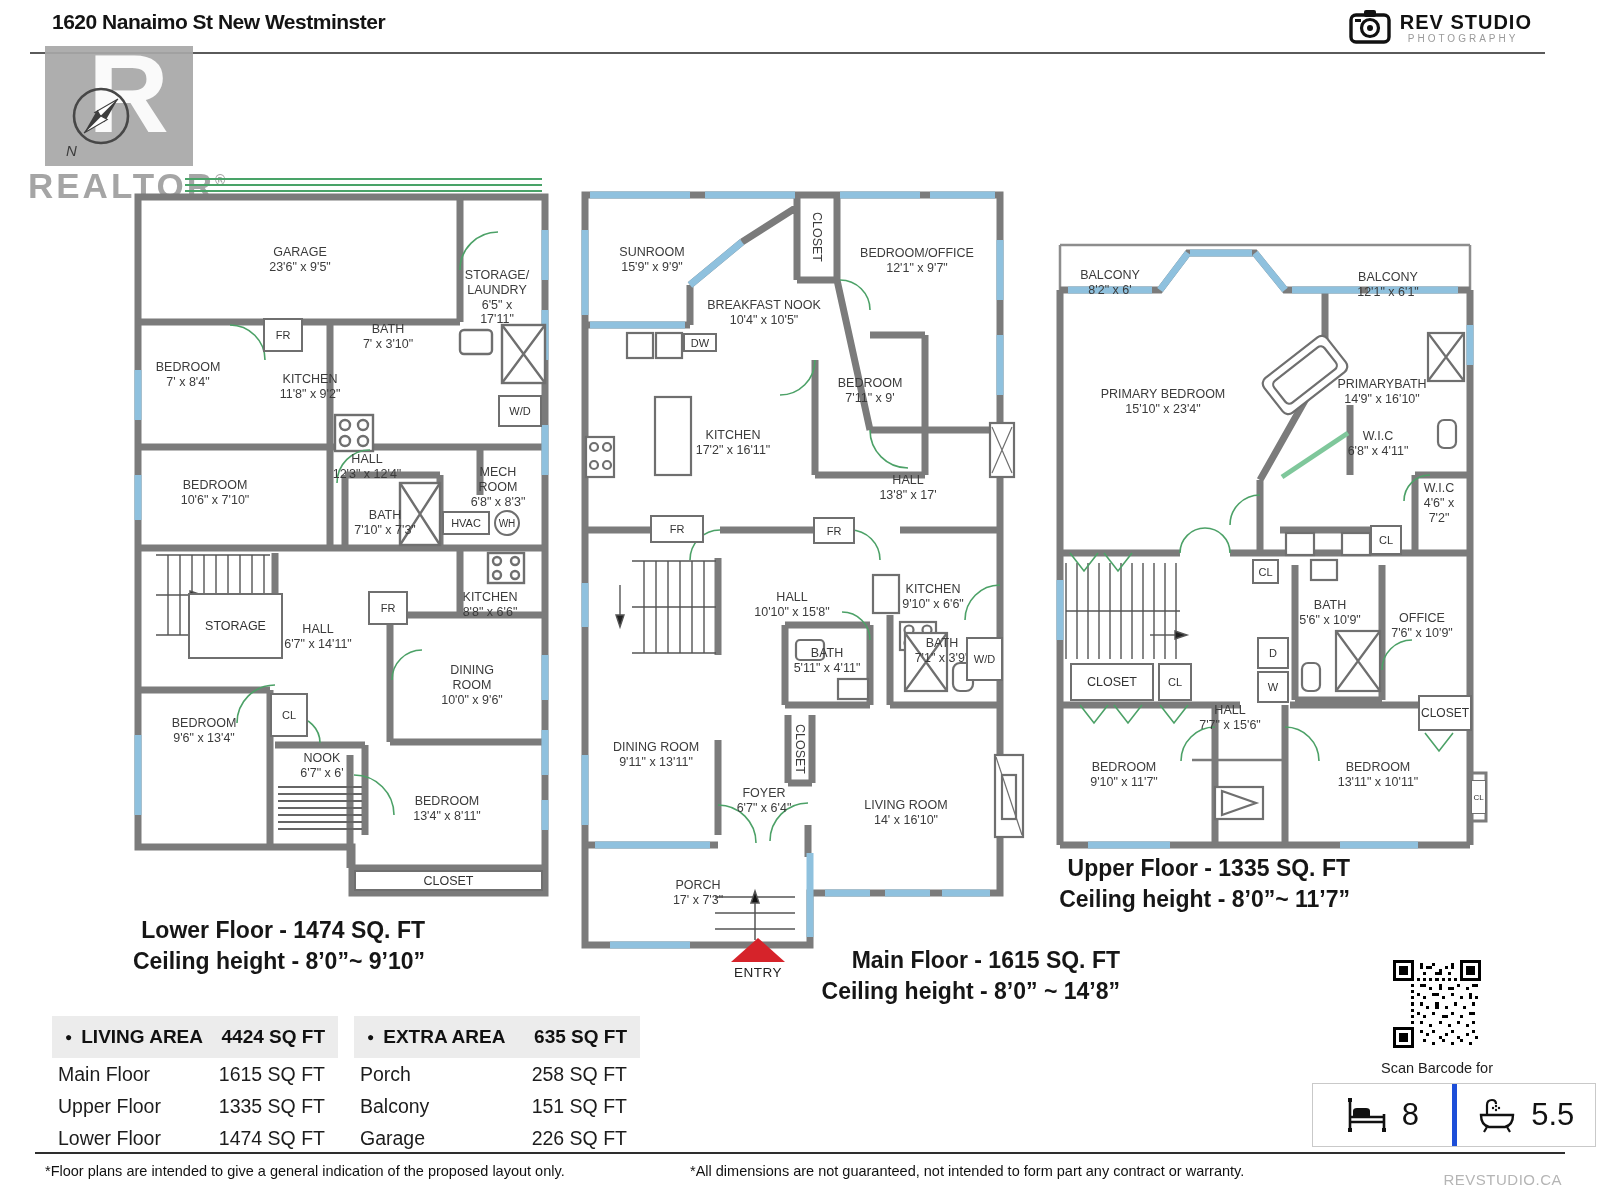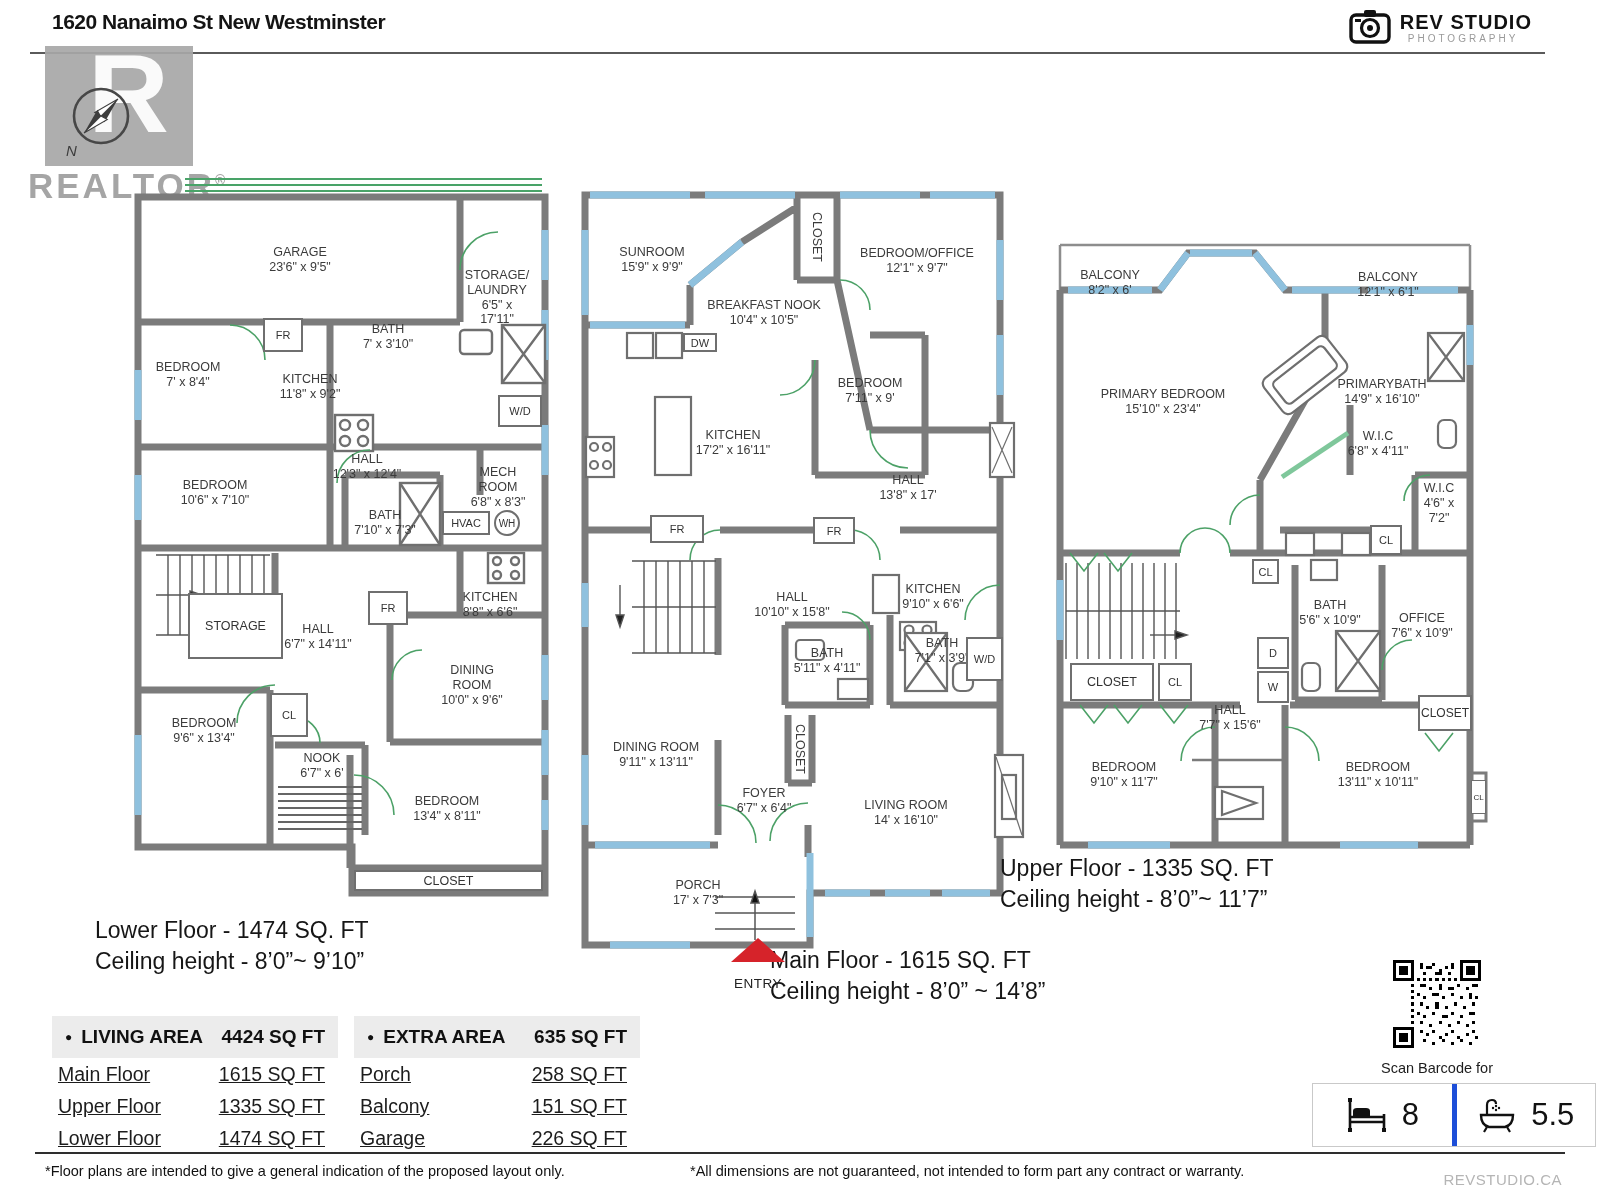--- a/index.html
+++ b/index.html
@@ -25,36 +25,36 @@
   .plan{position:absolute;}
   .plan svg{position:absolute;left:0;top:0;}
   .room{position:absolute;transform:translate(-50%,-50%);text-align:center;
         font-size:12.5px;line-height:1.18;color:#3b3b3b;white-space:pre-line;}
   .room .rd{display:block;}
   .fixbox{position:absolute;border:2px solid #6f6f6f;background:#fff;display:flex;
           align-items:center;justify-content:center;font-size:11px;color:#333;box-sizing:border-box;}
   .fixbox.round{border-radius:50%;font-size:10px;}
   .vert{writing-mode:vertical-rl;}
 
-  .caption{position:absolute;text-align:left;font-size:23px;font-weight:normal;color:#161616;line-height:1.35;}
+  .caption{position:absolute;text-align:right;font-size:23px;font-weight:bold;color:#161616;line-height:1.35;}
 
   
   .entry{left:727px;top:938px;width:62px;text-align:center;}
   .entry .tri{margin:0 auto;width:0;height:0;border-left:27px solid transparent;
               border-right:27px solid transparent;border-bottom:24px solid #d6232a;}
-  .entry .lbl{font-size:13.5px;color:#222;margin-top:14px;letter-spacing:0.5px;}
+  .entry .lbl{font-size:13.5px;color:#222;margin-top:3px;letter-spacing:0.5px;}
 
   
   .area-tables{left:52px;top:1016px;display:flex;gap:16px;}
   .atable{width:286px;}
   .atable .hd{display:flex;justify-content:space-between;align-items:center;background:#ececec;
               padding:10px 13px;font-weight:bold;font-size:19px;color:#111;}
   .atable .hd .lft{display:flex;align-items:center;gap:9px;}
   .atable .hd .dot{font-size:12px;}
-  .atable .row{display:flex;justify-content:space-between;padding:5px 13px 4px 6px;font-size:19.5px;color:#1c1c1c;text-decoration:underline;}
+  .atable .row{display:flex;justify-content:space-between;padding:5px 13px 4px 6px;font-size:19.5px;color:#1c1c1c;}
 
   
   .qr-wrap{left:1352px;top:960px;width:170px;text-align:center;}
   .qr-cap{font-size:14.5px;color:#1d1d1d;line-height:1.45;margin-top:6px;}
   .stats{left:1312px;top:1083px;width:282px;height:62px;border:1px solid #c9c9c9;display:flex;background:#fff;}
   .stats .cell{flex:1;display:flex;align-items:center;justify-content:center;gap:14px;}
   .stats .cell + .cell{border-left:5px solid #1d4ed8;}
   .stats .num{font-size:31px;color:#111;}
 
   

